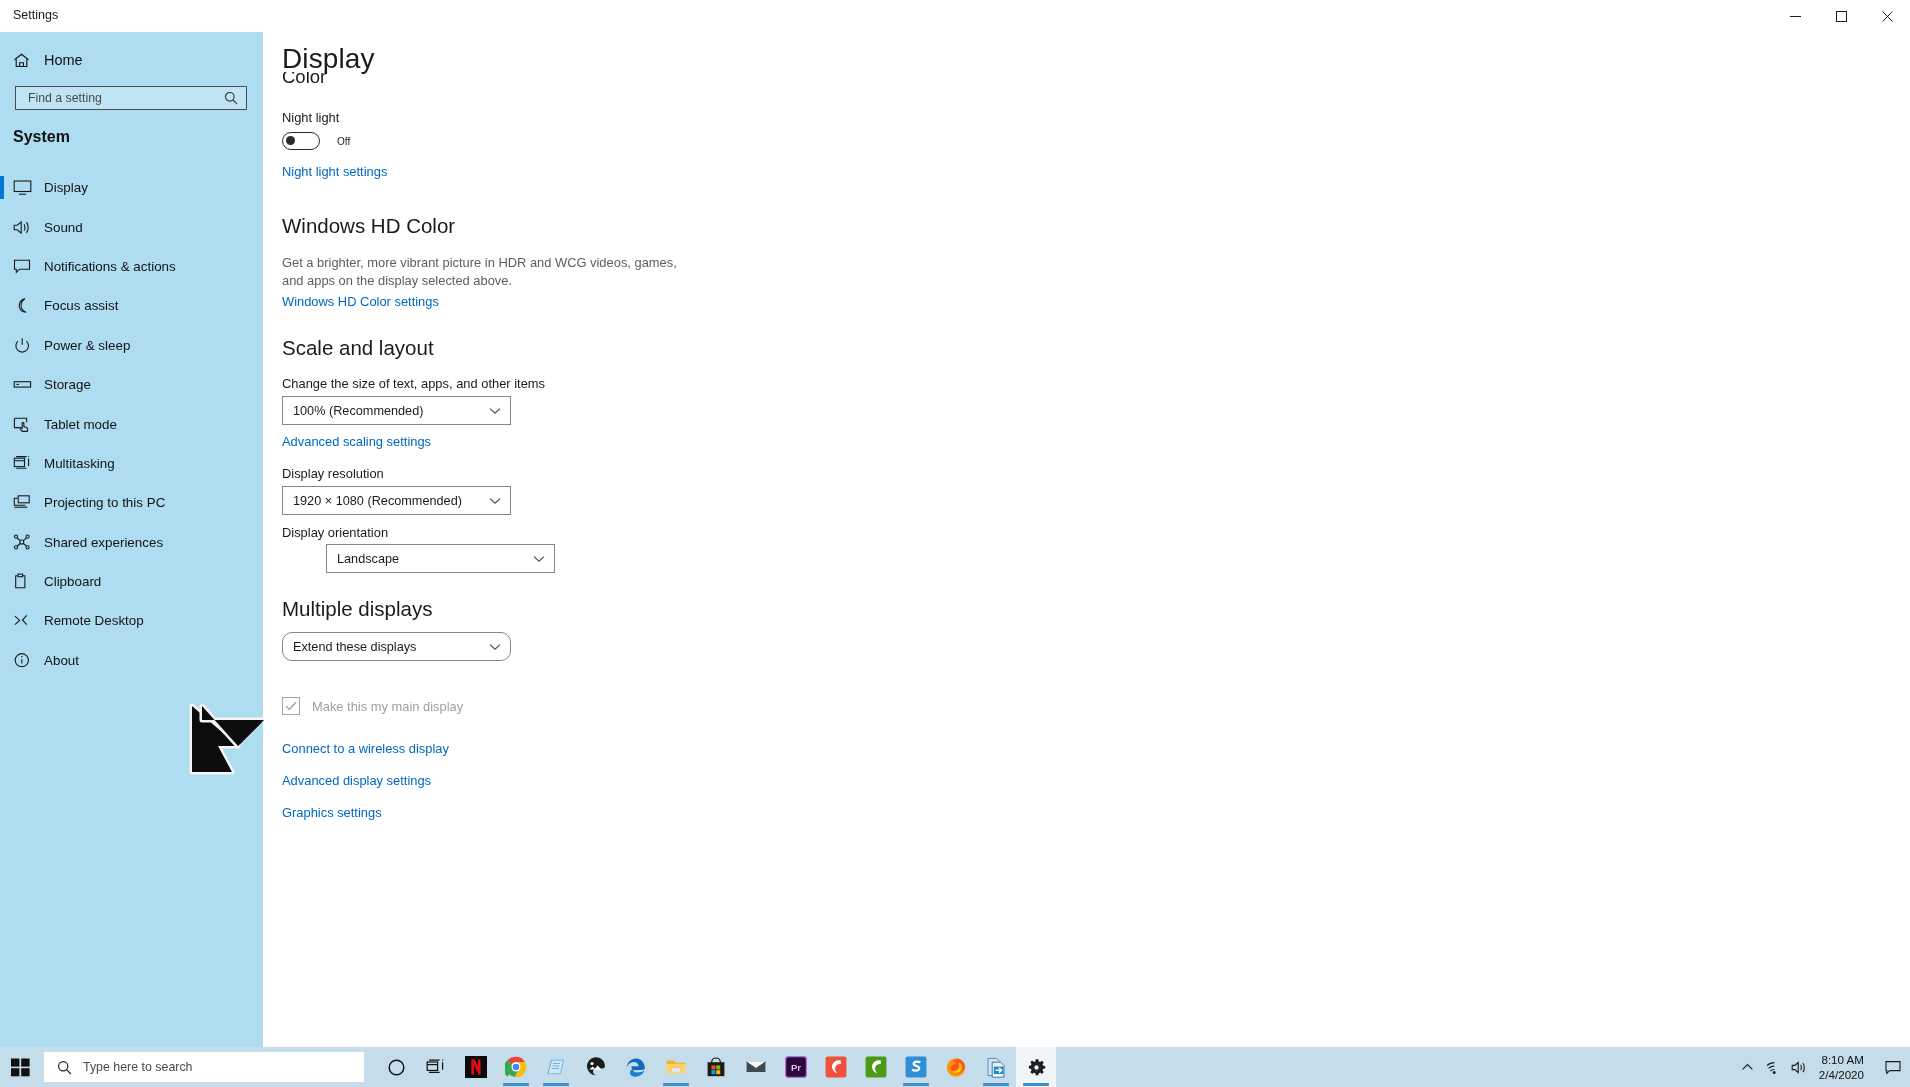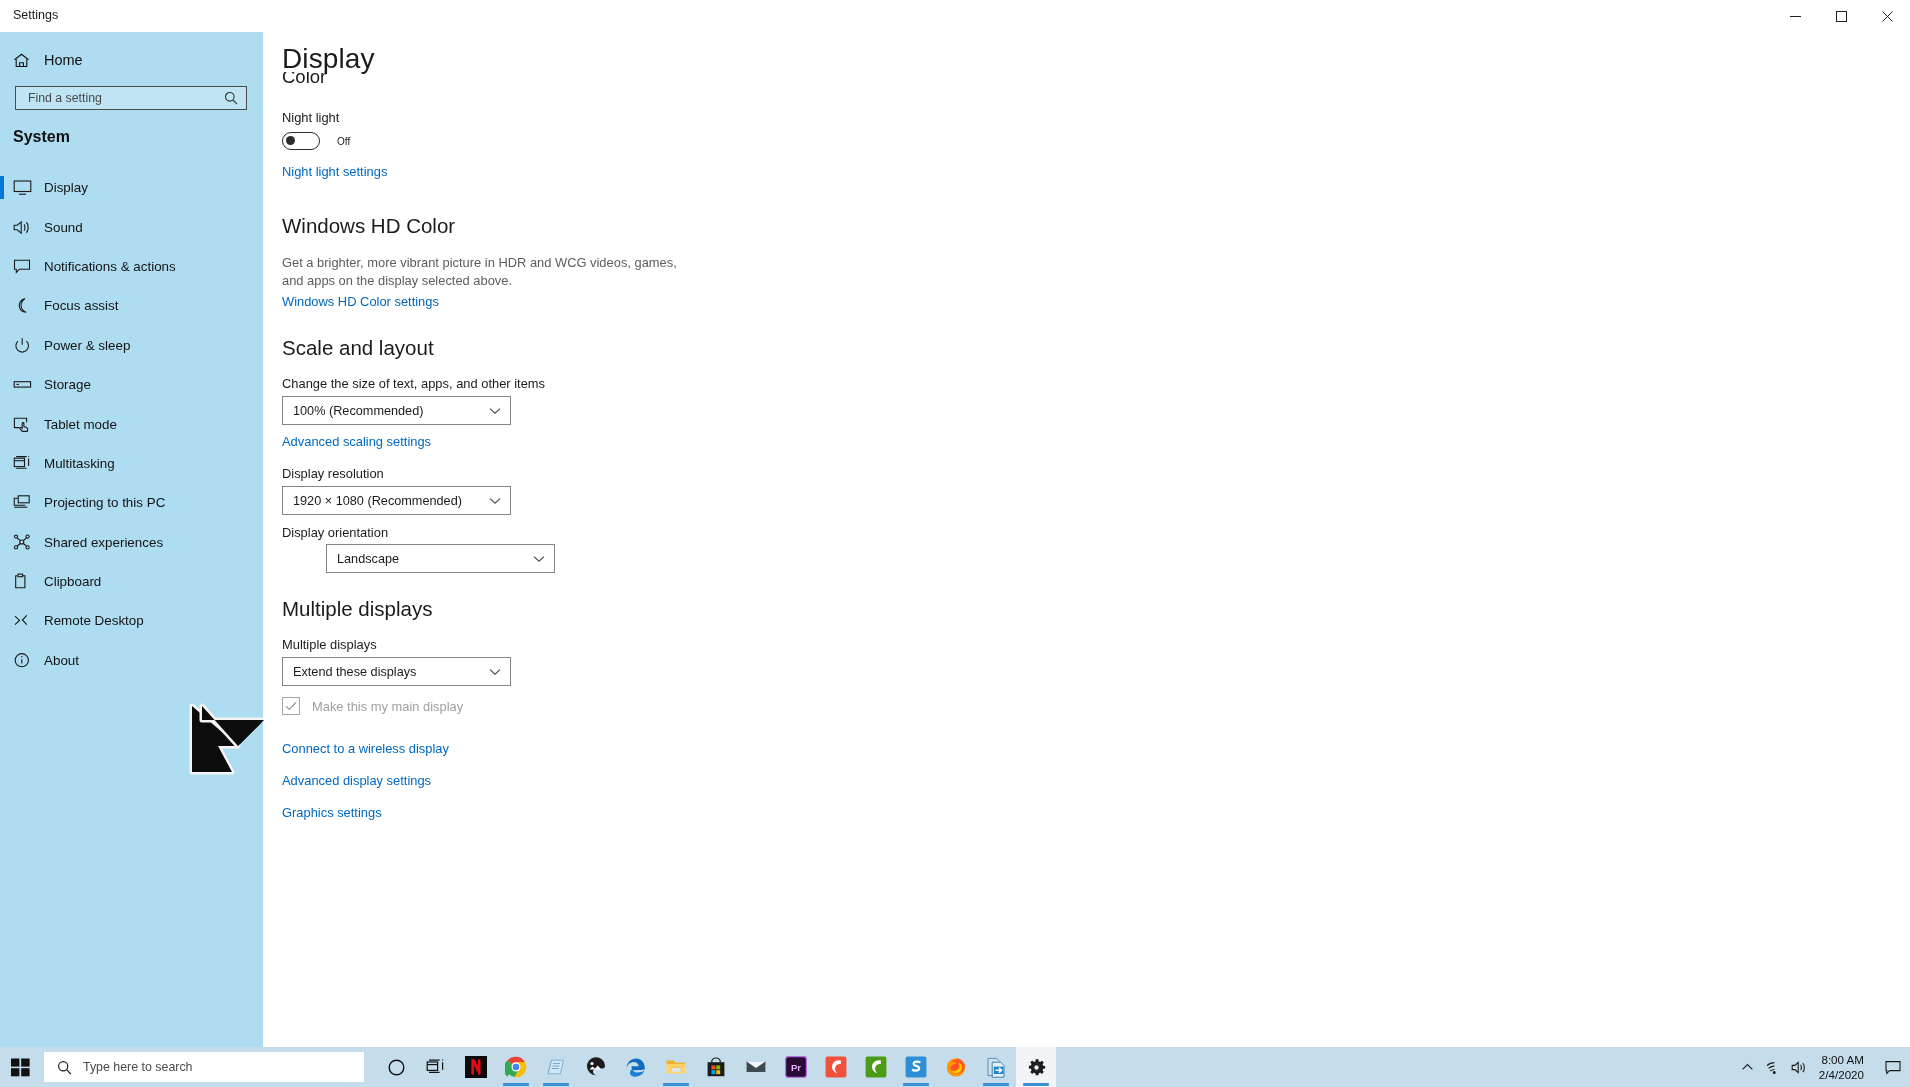--- a/index.html
+++ b/index.html
@@ -420,21 +420,21 @@
       <span class="val">Landscape</span>
       <span class="chev">
         <svg width="12" height="8" viewBox="0 0 12 8" fill="none" stroke="#4a4a4a" stroke-width="1.1">
             <path d="M1 1.6l5 4.6 5-4.6"></path>
           </svg>
       </span>
     </div>
 
     <div class="blk sec-head" style="top:565px;">Multiple displays</div>
     <div class="blk sub-label" style="top:605px;">Multiple displays</div>
-    <div class="blk combo" style="top:625px;">
+    <div class="blk combo" style="top:600px;border-radius:10px;">
       <span class="val">Extend these displays</span>
       <span class="chev">
         <svg width="12" height="8" viewBox="0 0 12 8" fill="none" stroke="#4a4a4a" stroke-width="1.1">
             <path d="M1 1.6l5 4.6 5-4.6"></path>
           </svg>
       </span>
     </div>
 
     <div class="blk check-row" style="top:665px;">
       <span class="cbox">
@@ -682,21 +682,21 @@
           <circle cx="9.2" cy="12.6" r=".9" fill="#1b1b1b"></circle>
         </svg>
       </div>
       <div class="tray-ico">
         <svg width="17" height="15" viewBox="0 0 17 15" fill="none" stroke="#1b1b1b" stroke-width="1.1">
           <path d="M1.2 5.4h2.6l3.4-2.9v10l-3.4-2.9H1.2z"></path>
           <path d="M9.6 4.8c1 .9 1 4.5 0 5.4M11.8 3.1c2 1.6 2 7.4 0 9"></path>
         </svg>
       </div>
       <div id="clock">
-        <span>8:00 AM</span>
+        <span>8:10 AM</span>
         <span>2/4/2020</span>
       </div>
       <div id="action-center">
         <svg width="16" height="15" viewBox="0 0 16 15" fill="none" stroke="#1b1b1b" stroke-width="1.1">
           <path d="M1 1.6h14v9H4.6L1.8 13.4v-2.8H1z"></path>
         </svg>
       </div>
     </div>
 
   </div>

